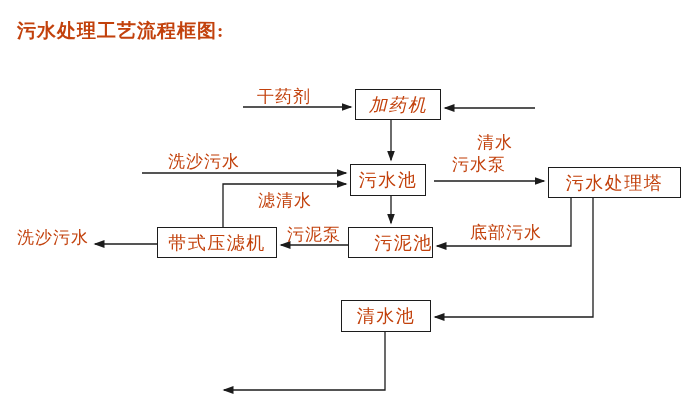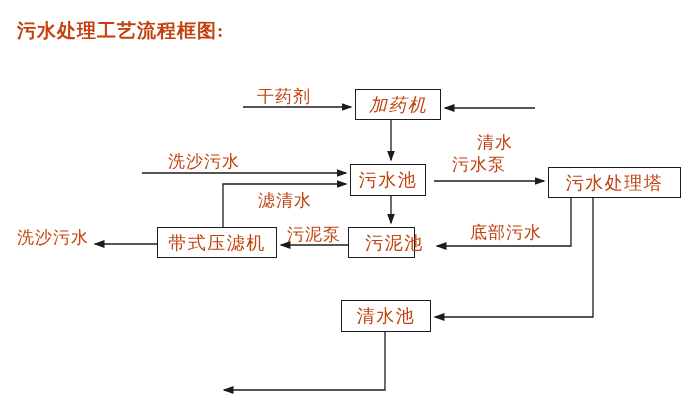--- a/index.html
+++ b/index.html
@@ -79,21 +79,21 @@
       <polyline points="385,332 385,390 224,390" marker-end="url(#ah)"></polyline>
     </g>
   </svg>
 
   <div class="node" style="left:355px; top:89px; width:86px; height:31px;font-style:italic;">加药机</div>
 
   <div class="node" style="left:350px; top:164px; width:76px; height:32px;">污水池</div>
 
   <div class="node" style="left:548px; top:167px; width:133px; height:31px;">污水处理塔</div>
 
-  <div class="node" style="left:348px; top:227px; width:67px; height:31px;padding-left:26px;">污泥池</div>
+  <div class="node" style="left:348px; top:227px; width:85px; height:31px;padding-left:26px;">污泥池</div>
 
   <div class="node" style="left:157px; top:227px; width:120px; height:31px;">带式压滤机</div>
 
   <div class="node" style="left:341px; top:300px; width:90px; height:32px;">清水池</div>
 
   <div class="edge-label" style="left:257px; top:85px;text-align:center;">干药剂</div>
 
   <div class="edge-label" style="left:477px; top:84px;margin-top:47px;">清水</div>
 
   <div class="edge-label" style="left:168px; top:150px;">洗沙污水</div>

